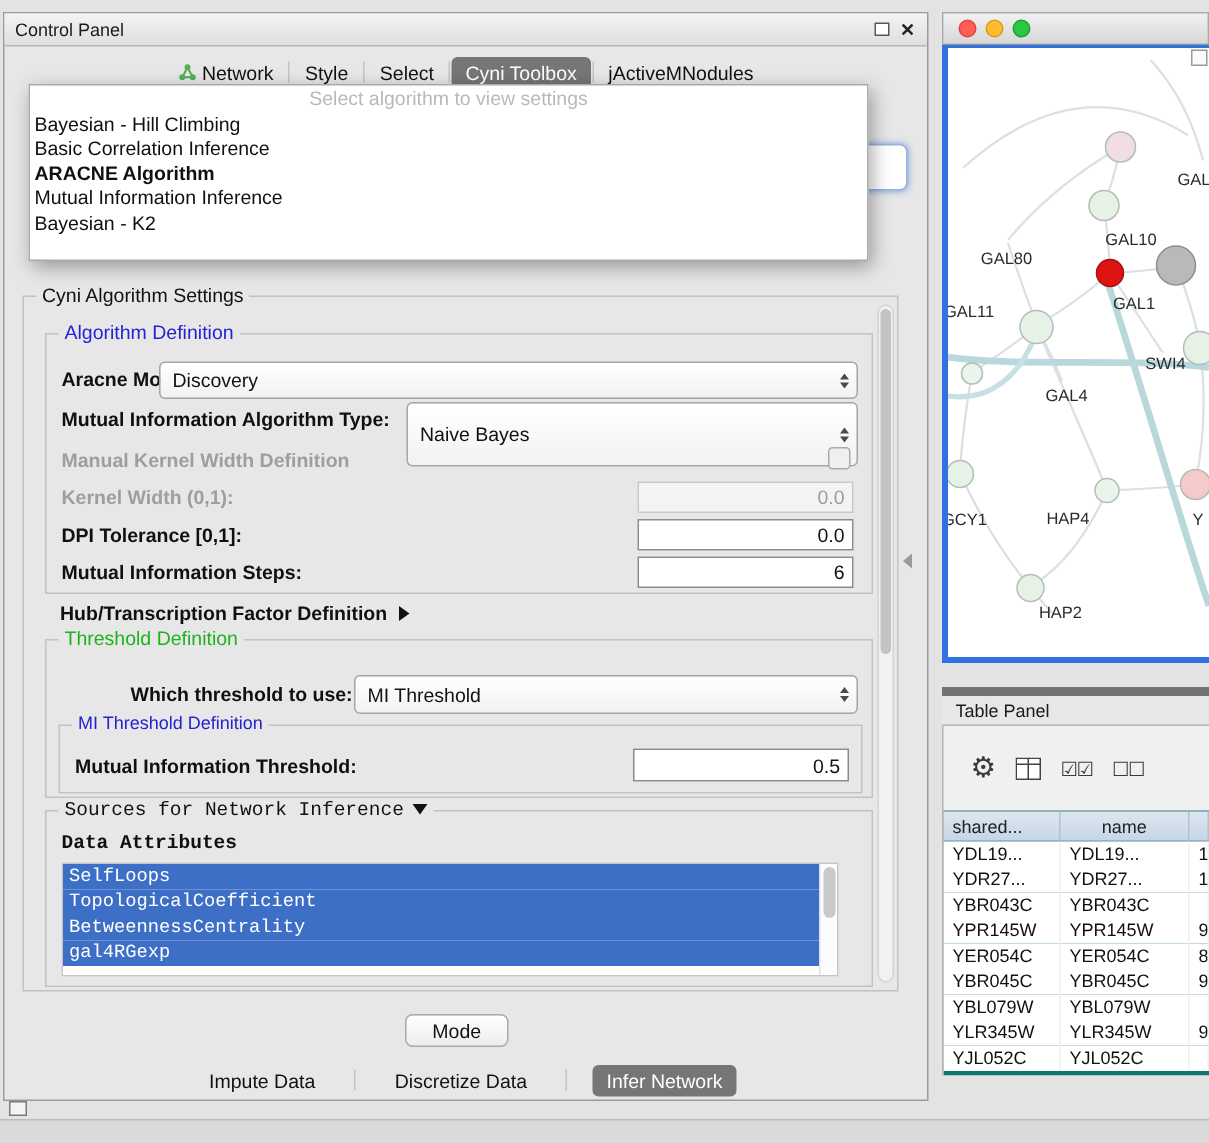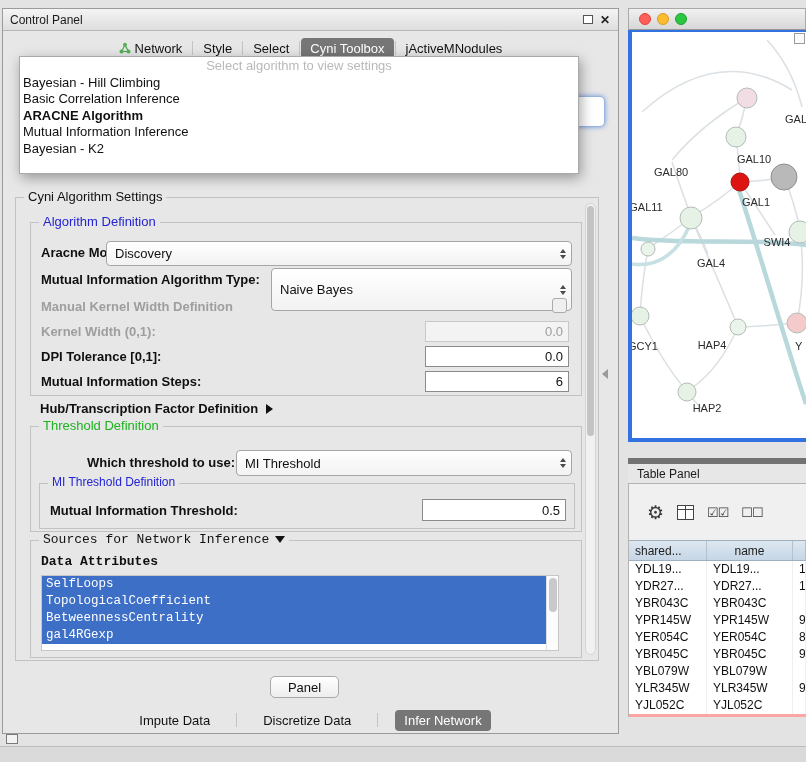--- a/index.html
+++ b/index.html
@@ -117,21 +117,21 @@
   .tp-header { left:628px; top:458px; width:178px; height:26px; background:#e7e7e7;
                border-top:6px solid #737373; border-bottom:1px solid #b3b3b3;
                display:flex; align-items:center; }
   .tp-title { font-size:12px; color:#1a1a1a; padding-left:9px; }
   .tp-body { left:628px; top:484px; width:178px; height:233px; background:#f0f0f0;
              border-left:1px solid #b3b3b3; overflow:hidden; }
   .tp-toolbar { position:absolute; left:0; top:0; right:0; height:56px; display:flex;
                 align-items:center; gap:13px; padding-left:18px; color:#3a3a3a; }
   .gear { font-size:19px; line-height:1; }
   .pair-glyph { font-size:13px; letter-spacing:-1px; }
-  .tp-table { position:absolute; left:0; top:56px; right:0; bottom:0; background:#fca5a5; }
+  .tp-table { position:absolute; left:0; top:56px; right:0; bottom:0; background:#0f766e; }
   .tp-headrow { display:flex; height:21px; background:linear-gradient(#dde7f0,#c6d6e6);
                 border-top:1px solid #9fb0c0; border-bottom:1px solid #9fb0c0; }
   .tp-hc { font-size:12px; color:#222; display:flex; align-items:center;
            border-right:1px solid #b2c1cf; padding-left:6px; overflow:hidden; white-space:nowrap; }
   .tp-hc.center { justify-content:center; padding-left:0; }
   .c1 { width:78px; } .c2 { width:86px; } .c3 { flex:1; }
   .tp-row { display:flex; height:17px; background:#fff; }
   .tp-cell { font-size:12px; color:#111; line-height:17px; padding-left:6px;
              border-right:1px solid #efefef; overflow:hidden; white-space:nowrap; }
 
@@ -272,21 +272,21 @@
           <div class="attr-thumb"></div>
         </div>
       </div>
     </div>
 
     <div class="vscroll">
       <div class="vthumb"></div>
     </div>
   </div>
 
-  <div class="abs apply-btn">Panel</div>
+  <div class="abs apply-btn">Mode</div>
 
   <div class="pill-tabs cp-bottom-tabs">
     <span class="pill-tab">
         <span>Impute Data</span>
       </span>
     <span class="tab-sep"></span>
     <span class="pill-tab">
         <span>Discretize Data</span>
       </span>
     <span class="tab-sep"></span>

